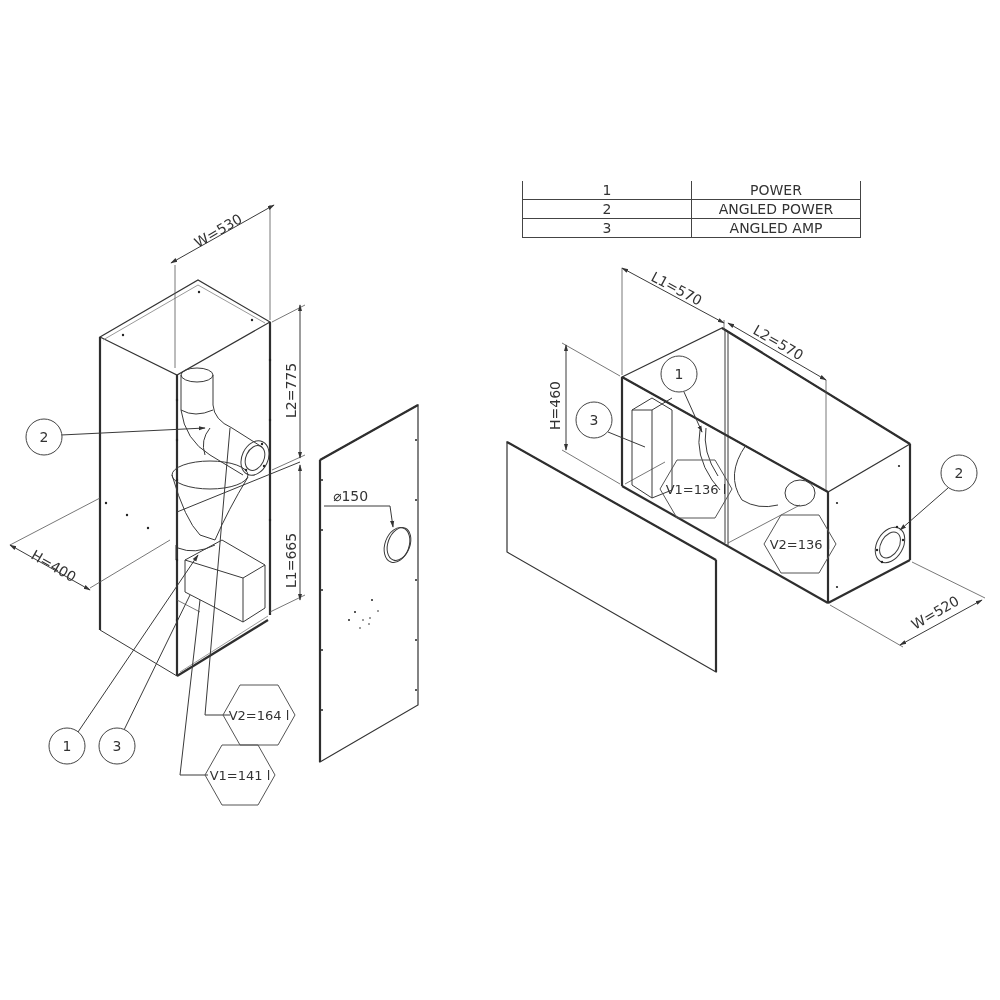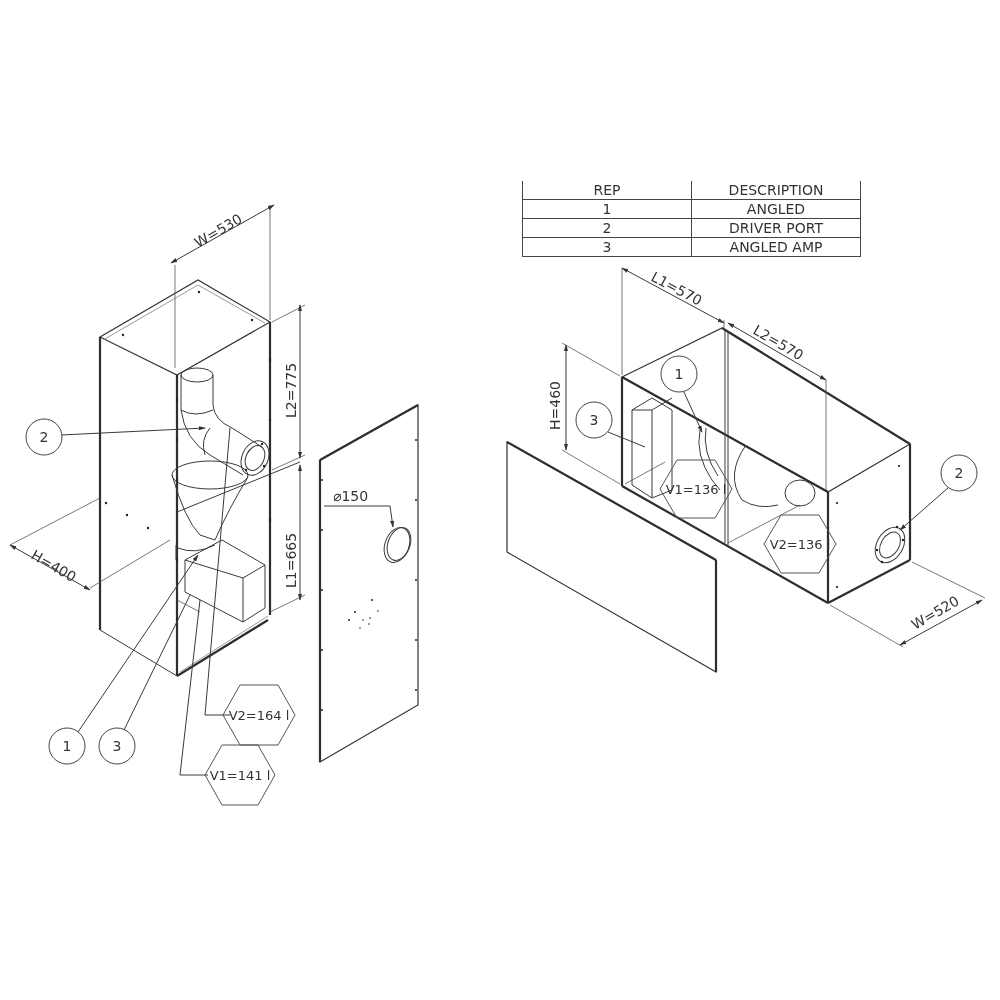--- a/index.html
+++ b/index.html
@@ -25,31 +25,27 @@
   .bom th { border-bottom: 1px solid #444; }
   .bom .c1 { width: 168px; border-left: 1px solid #444; border-right: 1px solid #444; }
   .bom .c2 { width: 168px; border-right: 1px solid #444; }
   .bom tr:first-child th { border-top: none; }
 </style>
 </head>
 <body>
 
 <table class="bom">
   <tbody>
-      <tr>
-    <th class="c1">REP</th>
-    <th class="c2">DESCRIPTION</th>
-  </tr>
   <tr>
     <td class="c1">1</td>
-    <td class="c2">ANGLED</td>
+    <td class="c2">POWER</td>
   </tr>
   <tr>
     <td class="c1">2</td>
-    <td class="c2">DRIVER PORT</td>
+    <td class="c2">ANGLED POWER</td>
   </tr>
   <tr>
     <td class="c1">3</td>
     <td class="c2">ANGLED AMP</td>
   </tr>
 </tbody>
   </table>
 
 <svg width="1000" height="1000" viewBox="0 0 1000 1000">
   <defs>

